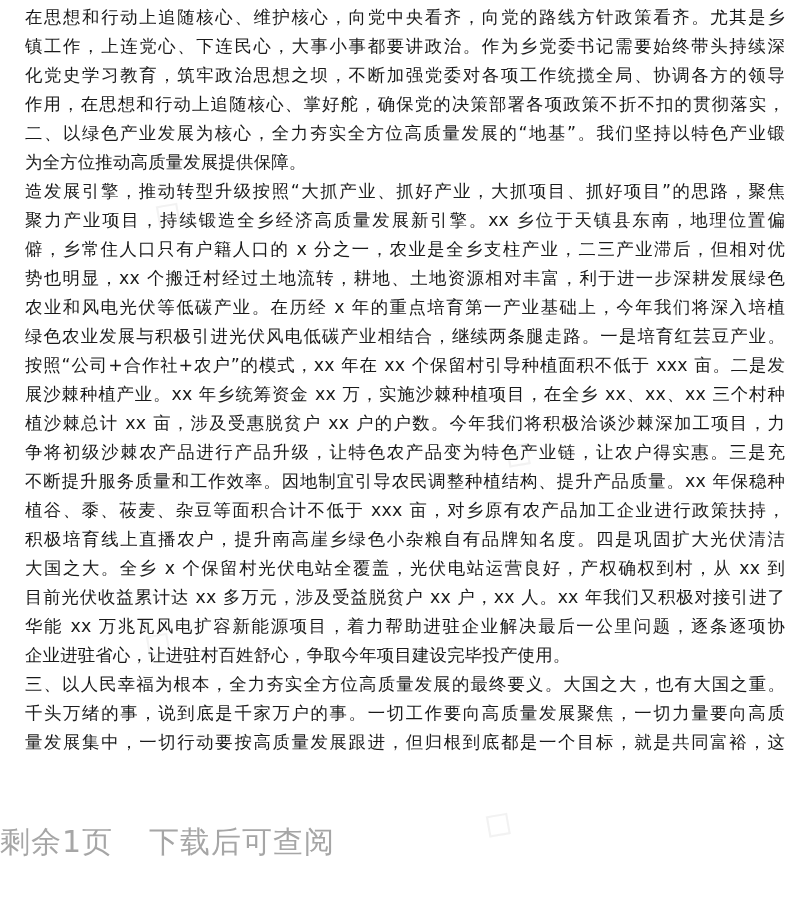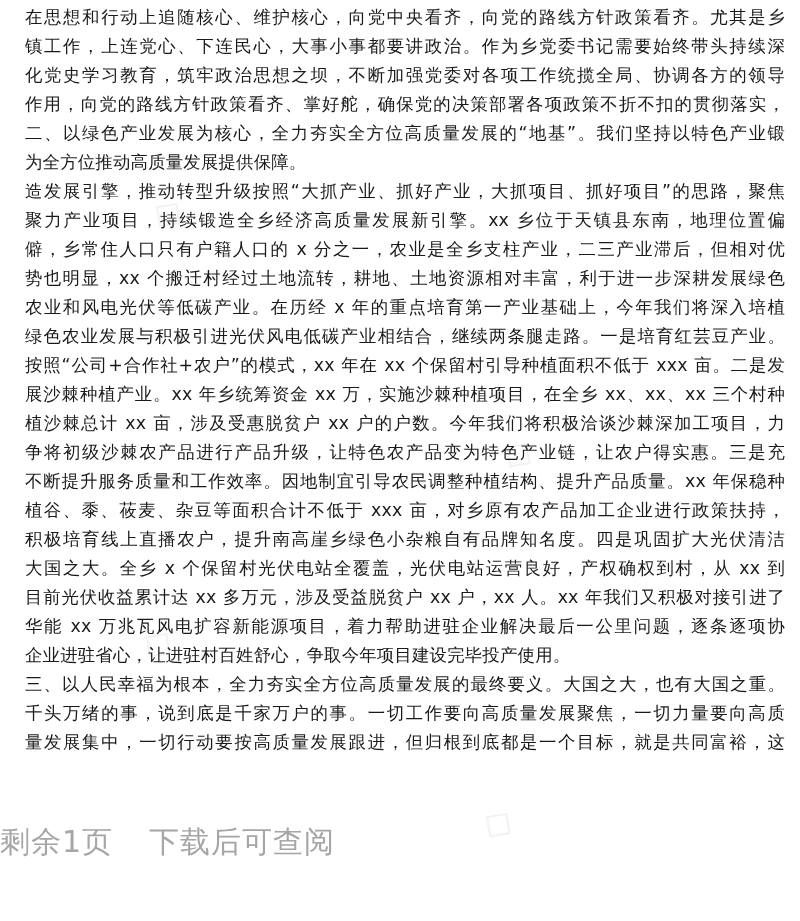--- a/index.html
+++ b/index.html
@@ -69,21 +69,21 @@
 
   <div class="watermark" style="left:150px; top:190px;">◇</div>
   <div class="watermark" style="left:500px; top:430px;">◇</div>
   <div class="watermark" style="left:140px; top:620px;">◇</div>
   <div class="watermark" style="left:480px; top:800px;">◇</div>
 
   <div class="content">
     <span class="line">在思想和行动上追随核心、维护核心，向党中央看齐，向党的路线方针政策看齐。尤其是乡</span>
     <span class="line">镇工作，上连党心、下连民心，大事小事都要讲政治。作为乡党委书记需要始终带头持续深</span>
     <span class="line">化党史学习教育，筑牢政治思想之坝，不断加强党委对各项工作统揽全局、协调各方的领导</span>
-    <span class="line">作用，向党的路线方针政策看齐、掌好舵，确保党的决策部署各项政策不折不扣的贯彻落实，</span>
+    <span class="line">作用，在思想和行动上追随核心、掌好舵，确保党的决策部署各项政策不折不扣的贯彻落实，</span>
     <span class="line">二、以绿色产业发展为核心，全力夯实全方位高质量发展的“地基”。我们坚持以特色产业锻</span>
     <span class="line last">为全方位推动高质量发展提供保障。</span>
     <span class="line">造发展引擎，推动转型升级按照“大抓产业、抓好产业，大抓项目、抓好项目”的思路，聚焦</span>
     <span class="line">聚力产业项目，持续锻造全乡经济高质量发展新引擎。xx 乡位于天镇县东南，地理位置偏</span>
     <span class="line">僻，乡常住人口只有户籍人口的 x 分之一，农业是全乡支柱产业，二三产业滞后，但相对优</span>
     <span class="line">势也明显，xx 个搬迁村经过土地流转，耕地、土地资源相对丰富，利于进一步深耕发展绿色</span>
     <span class="line">农业和风电光伏等低碳产业。在历经 x 年的重点培育第一产业基础上，今年我们将深入培植</span>
     <span class="line">绿色农业发展与积极引进光伏风电低碳产业相结合，继续两条腿走路。一是培育红芸豆产业。</span>
     <span class="line">按照“公司+合作社+农户”的模式，xx 年在 xx 个保留村引导种植面积不低于 xxx 亩。二是发</span>
     <span class="line">展沙棘种植产业。xx 年乡统筹资金 xx 万，实施沙棘种植项目，在全乡 xx、xx、xx 三个村种</span>

